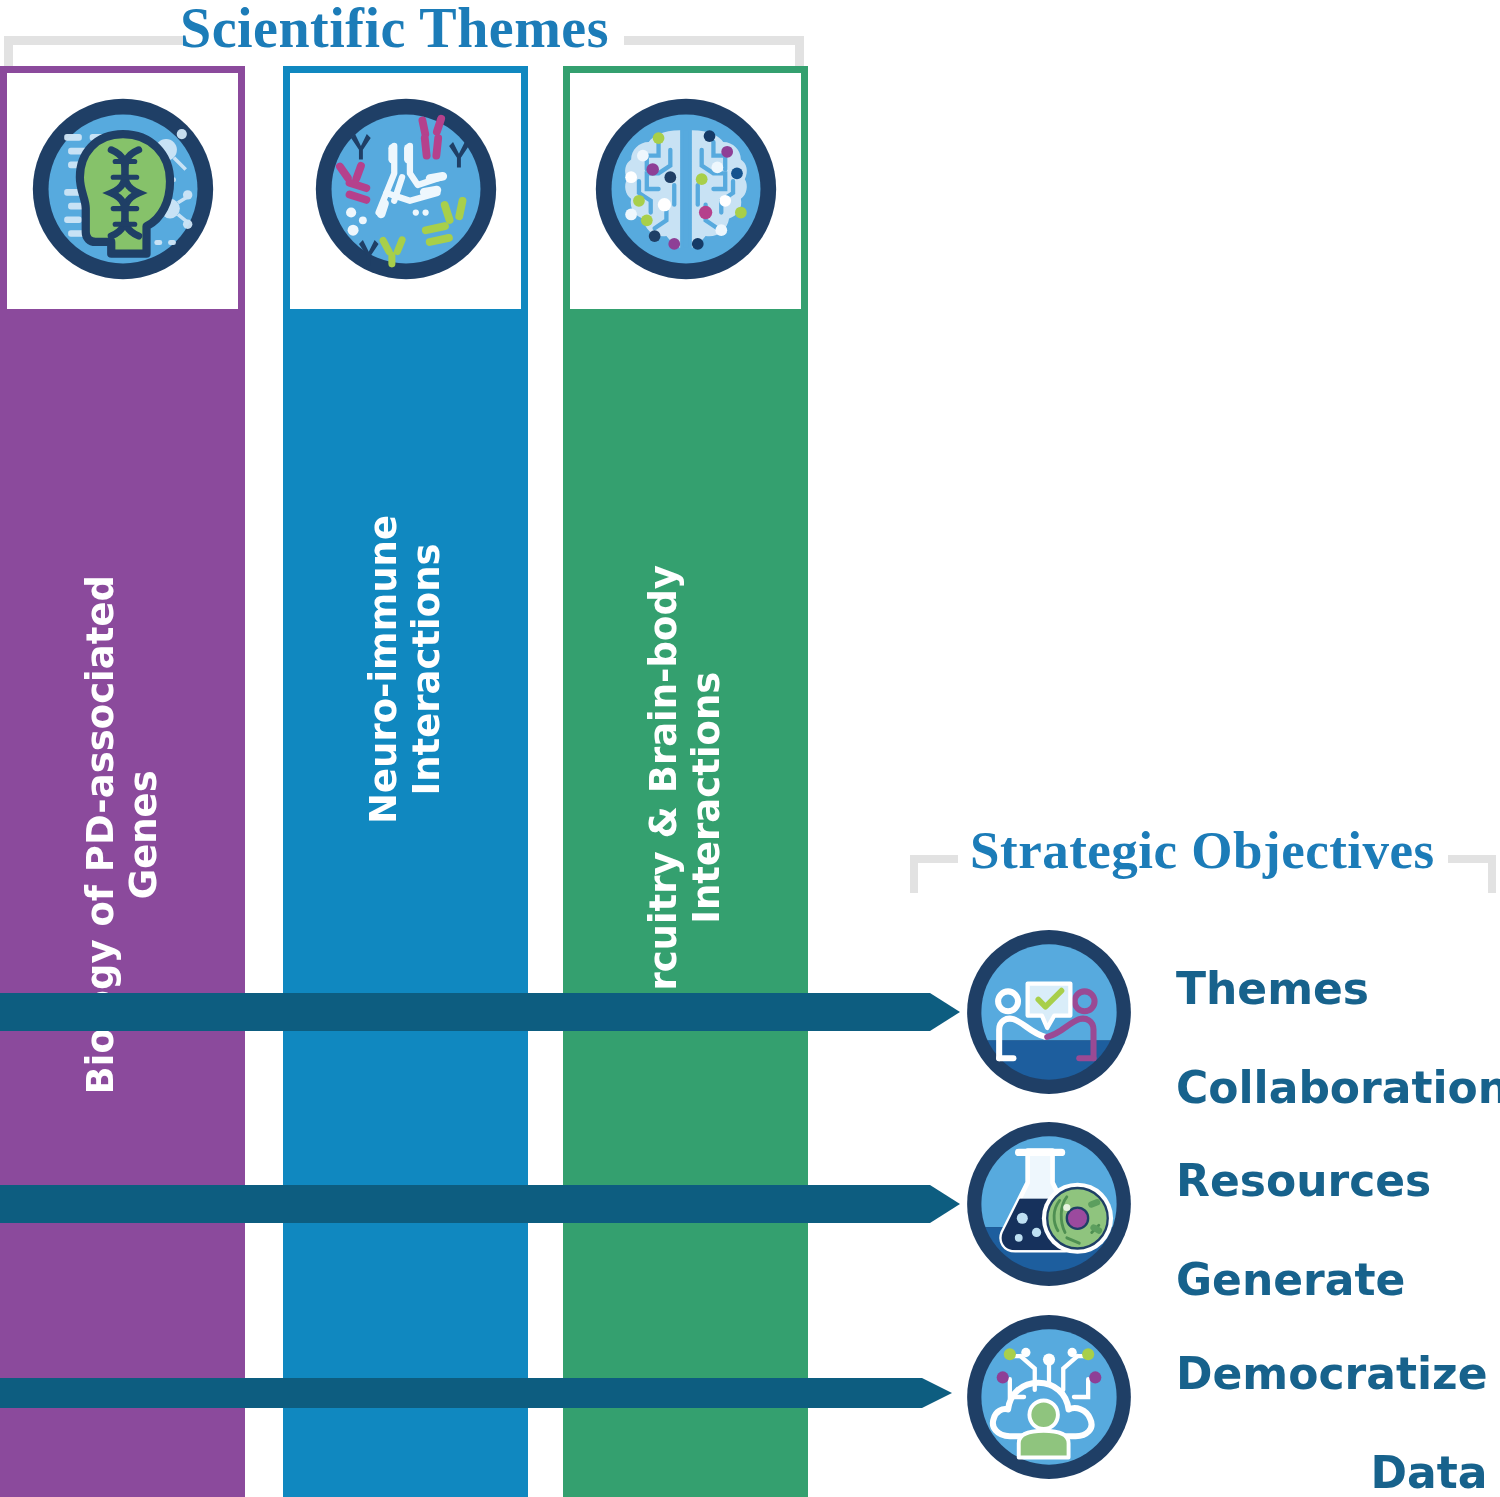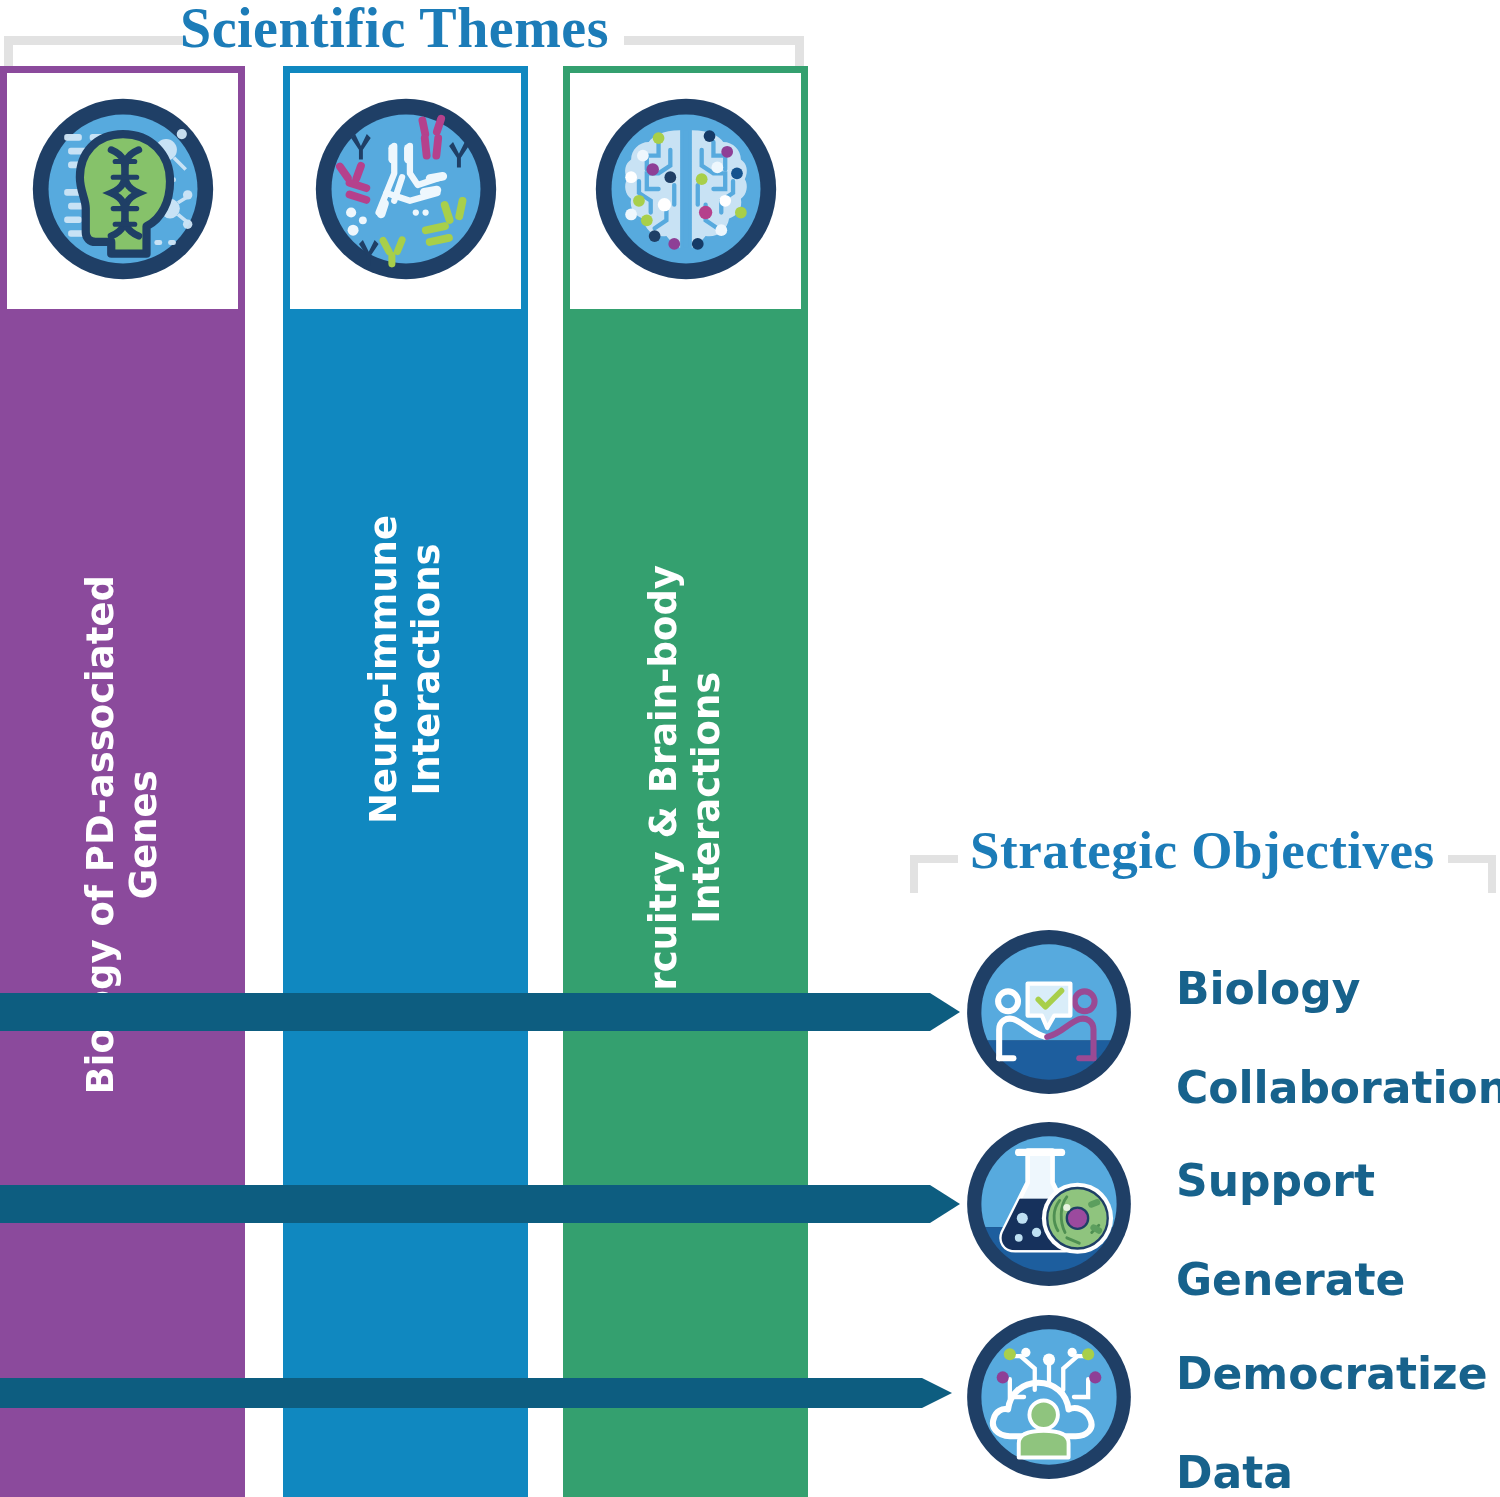--- a/index.html
+++ b/index.html
@@ -290,21 +290,21 @@
           <circle cx="70" cy="44" r="5.6"></circle>
           <path d="M75 76 L75 60 C75 55 71 53 67 54 C61 56 57 62 49 64"></path>
           <path d="M75 76 L67 76"></path>
         </g>
 
         <path d="M38 34 L62 34 L62 52 L53 52 L49 59 L46 52 L38 52 Z" fill="#d9edf9" stroke="#ffffff" stroke-width="2.4" stroke-linejoin="round"></path>
         <path d="M44 43 L48 47 L57 38" fill="none" stroke="#a8cf4a" stroke-width="3.2" stroke-linecap="round" stroke-linejoin="round"></path>
       </svg>
     </div>
     <div class="obj-text">
-      <span>Biology</span><br>
+      <span>Themes</span><br>
       <span>Collaboration</span>
     </div>
   </div>
 
   <div class="obj-row" style="left:960px;top:1107px;">
     <div class="obj-icon">
       <svg width="178" height="178" viewBox="0 0 100 100">
         <circle cx="50" cy="50" r="46" fill="#1f3f66"></circle>
         <clipPath id="cpB">
             <circle cx="50" cy="50" r="38"></circle>
@@ -336,26 +336,26 @@
           <path d="M74 66 L78 62"></path>
         </g>
         <g fill="#5c9e5e">
           <rect x="72" y="48" width="7" height="3.6" rx="1.8" transform="rotate(-20 75 50)"></rect>
           <rect x="73" y="62" width="7" height="3.6" rx="1.8" transform="rotate(30 76 64)"></rect>
           <circle cx="60" cy="52" r="2" fill="#e6f3de"></circle>
         </g>
       </svg>
     </div>
     <div class="obj-text">
-      <span>Support</span><br>
+      <span>Resources</span><br>
       <span>Generate</span>
     </div>
   </div>
 
-  <div class="obj-row" style="left:960px;top:1300px;">
+  <div class="obj-row" style="left:960px;top:1300px;text-align:right;">
     <div class="obj-icon">
       <svg width="178" height="178" viewBox="0 0 100 100">
         <circle cx="50" cy="50" r="46" fill="#1f3f66"></circle>
         <circle cx="50" cy="50" r="38" fill="#57aade"></circle>
 
         <g stroke="#ffffff" stroke-width="2.4" fill="none" stroke-linecap="round">
           <path d="M50 42 L50 30"></path>
           <path d="M42 46 L42 34 L34 27"></path>
           <path d="M58 46 L58 34 L66 27"></path>
           <path d="M36 50 L28 50 L28 40"></path>

